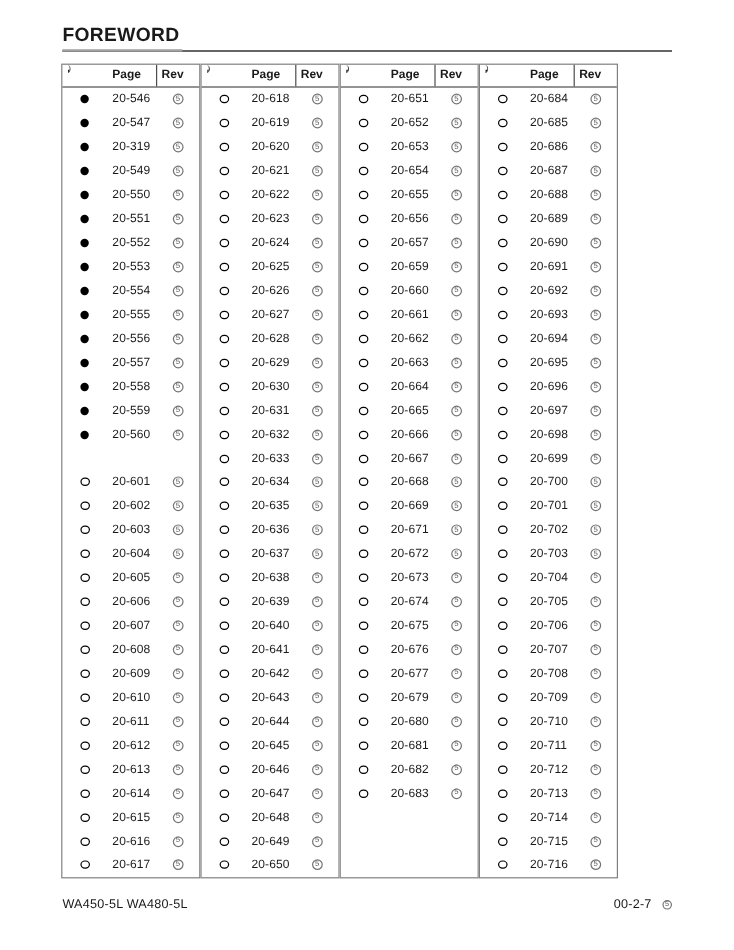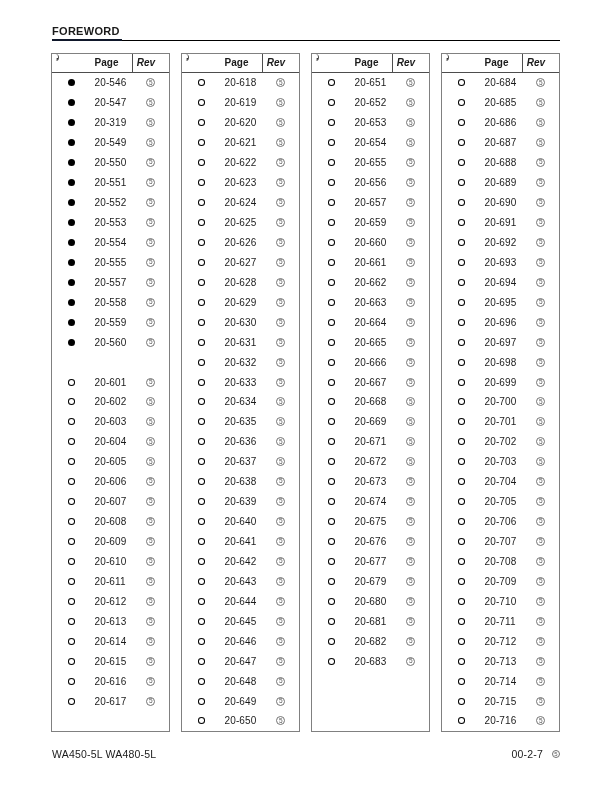--- a/index.html
+++ b/index.html
@@ -7,40 +7,40 @@
     width:612px;height:792px;background:#ffffff;position:relative;
     font-family:"Liberation Sans", sans-serif;color:#1a1a1a;
     -webkit-font-smoothing:antialiased;
   }
   .title-block{
     position:absolute;left:52px;top:21px;width:508px;
     border-bottom:1.5px solid #000;
   }
   .title{
     display:inline-block;margin:0;padding:0 2px 2px 0;
-    font-size:11px;font-weight:bold;letter-spacing:.3px;
-    border-bottom:2px solid #0f172a;margin-bottom:-1.5px;
+    font-size:16px;font-weight:bold;letter-spacing:.3px;
+    border-bottom:2px solid #a3a3a3;margin-bottom:-1.5px;
   }
   .tables{
-    position:absolute;left:51px;top:53px;width:509px;
+    position:absolute;left:51px;top:53px;width:464px;
     display:flex;justify-content:space-between;
   }
   .rtable{
     width:119px;border:1px solid #808080;background:#fff;
     box-sizing:border-box;
   }
   .thead{
     display:grid;grid-template-columns:33% 36% 31%;
     height:18px;border-bottom:1px solid #4d4d4d;
   }
   .th{
     font-weight:bold;font-size:10px;line-height:18px;padding-left:4px;
     border-right:1px solid #4d4d4d;overflow:hidden;white-space:nowrap;
   }
-  .th:last-child{border-right:none;font-style:italic;}
+  .th:last-child{border-right:none;}
   .trow{
     display:grid;grid-template-columns:33% 36% 31%;
     height:19.95px;align-items:center;
   }
   .mark-cell,.rev-cell{display:flex;justify-content:center;align-items:center;height:100%;}
   .page-cell{font-size:10px;padding-left:4px;letter-spacing:.1px;}
   .mark{width:7px;height:7px;border-radius:50%;box-sizing:border-box;}
   .mark.filled{background:#000;}
   .mark.open{border:1.4px solid #000;width:7.5px;height:7px;}
   .rev-badge{
@@ -158,20 +158,29 @@
         </div>
         <div class="page-cell">20-555</div>
         <div class="rev-cell">
           <span class="rev-badge">5</span>
         </div>
       </div>
       <div class="trow">
         <div class="mark-cell">
           <span class="mark filled"></span>
         </div>
+        <div class="page-cell">20-556</div>
+        <div class="rev-cell">
+          <span class="rev-badge">5</span>
+        </div>
+      </div>
+      <div class="trow">
+        <div class="mark-cell">
+          <span class="mark filled"></span>
+        </div>
         <div class="page-cell">20-557</div>
         <div class="rev-cell">
           <span class="rev-badge">5</span>
         </div>
       </div>
       <div class="trow">
         <div class="mark-cell">
           <span class="mark filled"></span>
         </div>
         <div class="page-cell">20-558</div>

